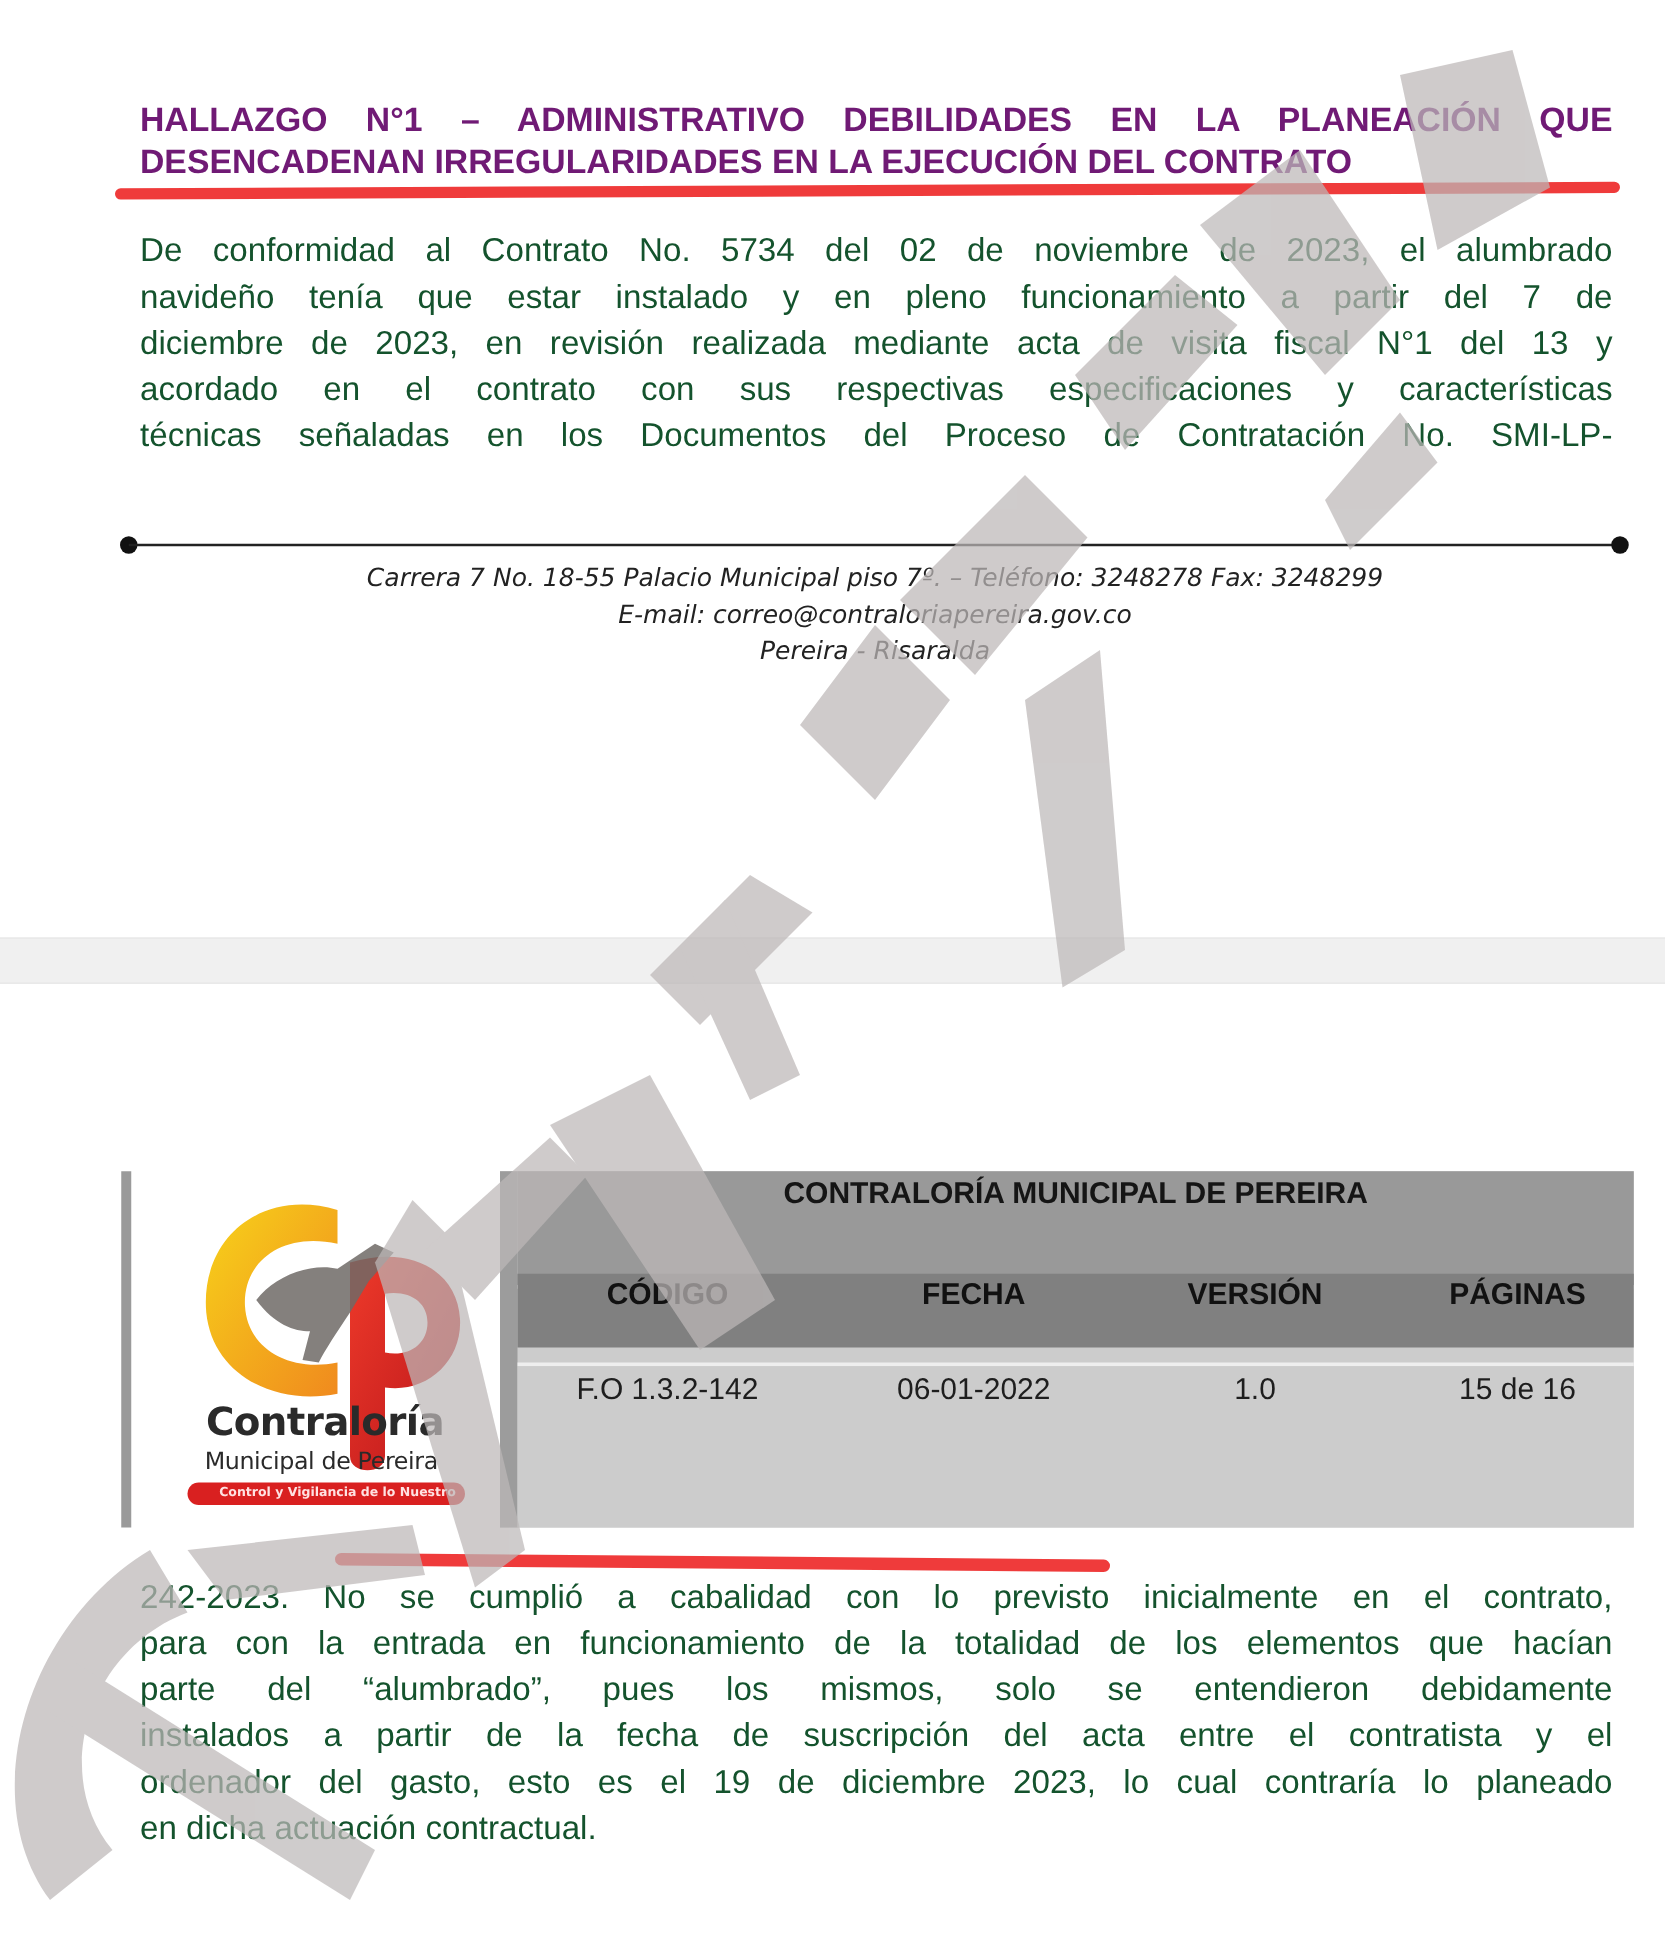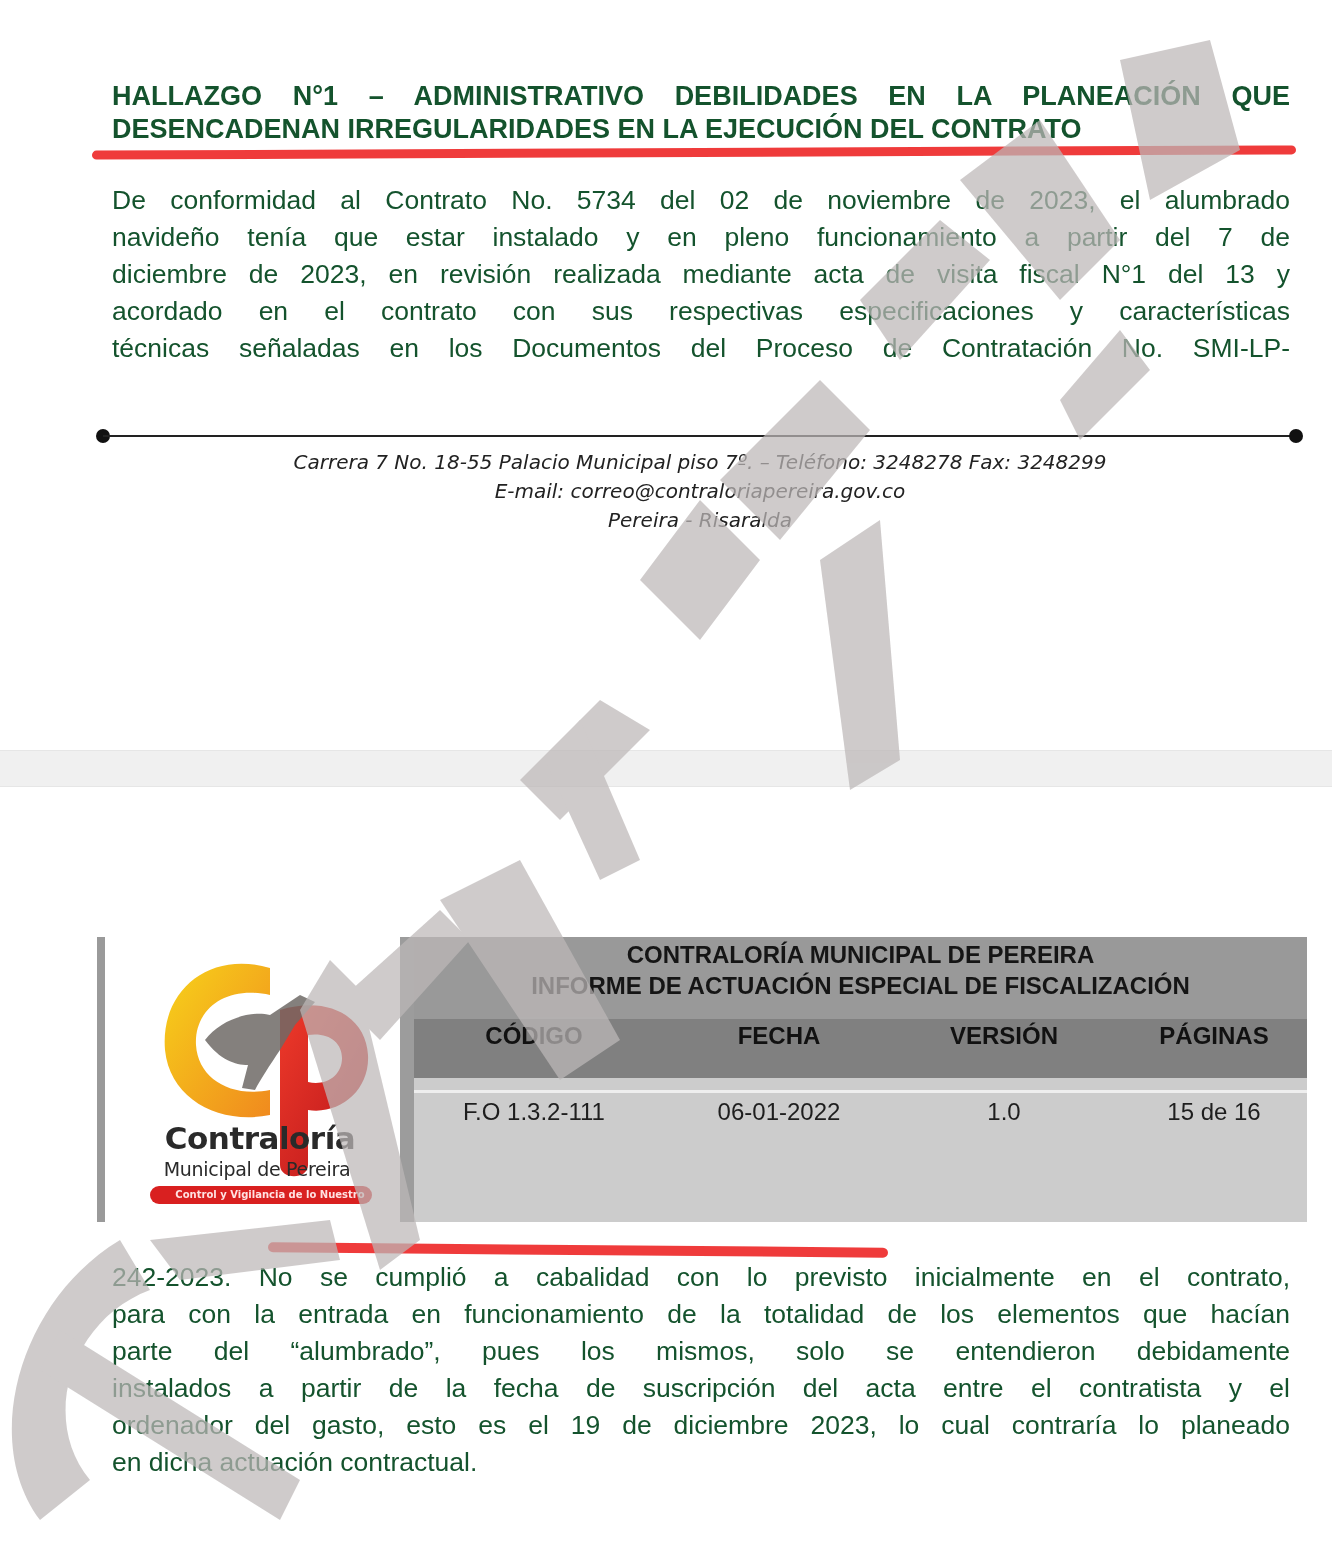--- a/index.html
+++ b/index.html
@@ -3,21 +3,21 @@
   <meta charset="utf-8">
   <style>
     * { box-sizing: border-box; margin: 0; padding: 0; }
     html, body { width: 1332px; height: 1550px; background: #ffffff; overflow: hidden; }
     body { position: relative; font-family: "Liberation Sans", sans-serif; color: #1a1a1a; }
 
     
     .heading {
       position: absolute; left: 112px; top: 80px; width: 1178px;
       font-family: "Liberation Sans", sans-serif; font-weight: bold;
-      font-size: 27px; line-height: 33px; color: #14532d;
+      font-size: 27px; line-height: 33px; color: #701a75;
       text-align: justify; text-align-last: left;
     }
     .heading .line1 { display: block; text-align: justify; text-align-last: justify; }
     .heading .line2 { display: block; }
 
     .red-underline-1 {
       position: absolute; left: 92px; top: 148px; width: 1204px; height: 9px;
       background: #ee2a2a; border-radius: 5px; transform: rotate(-0.25deg);
       opacity: 0.92;
     }
@@ -166,33 +166,32 @@
   <path d="M75 100 C 90 80, 120 70, 140 75 L 170 55 L 185 62 L 165 85 L 150 110 C 140 125, 130 140, 125 150 L 112 148 L 118 125 C 105 125, 90 120, 75 100 Z" fill="#6f6a66" opacity="0.85"></path>
 </svg>
 <div class="logo-word1">Contraloría</div>
 <div class="logo-word2">Municipal de Pereira</div>
 <div class="logo-tag">Control y Vigilancia de lo Nuestro</div>
 
 <div class="hdr-table">
   <div class="hdr-title-band">
     <div class="hdr-title">
       <span class="t">CONTRALORÍA MUNICIPAL DE PEREIRA</span>
-      <span class="t">INFORME DE ACTUACIÓN ESPECIAL DE FISCALIZACIÓN</span>
     </div>
   </div>
   <div class="hdr-sep" style="top:91px;"></div>
   <div class="hdr-cols">
     <span class="cell c1">CÓDIGO</span>
     <span class="cell c2">FECHA</span>
     <span class="cell c3">VERSIÓN</span>
     <span class="cell c4">PÁGINAS</span>
   </div>
   <div class="hdr-sep" style="top:153px;"></div>
   <div class="hdr-vals">
-    <span class="cell c1">F.O 1.3.2-111</span>
+    <span class="cell c1">F.O 1.3.2-142</span>
     <span class="cell c2">06-01-2022</span>
     <span class="cell c3">1.0</span>
     <span class="cell c4">15 de 16</span>
   </div>
 </div>
 
 <div class="red-underline-2"></div>
 
 <div class="paragraph p2">
   <span class="ln">242-2023. No se cumplió a cabalidad con lo previsto inicialmente en el contrato,</span>

